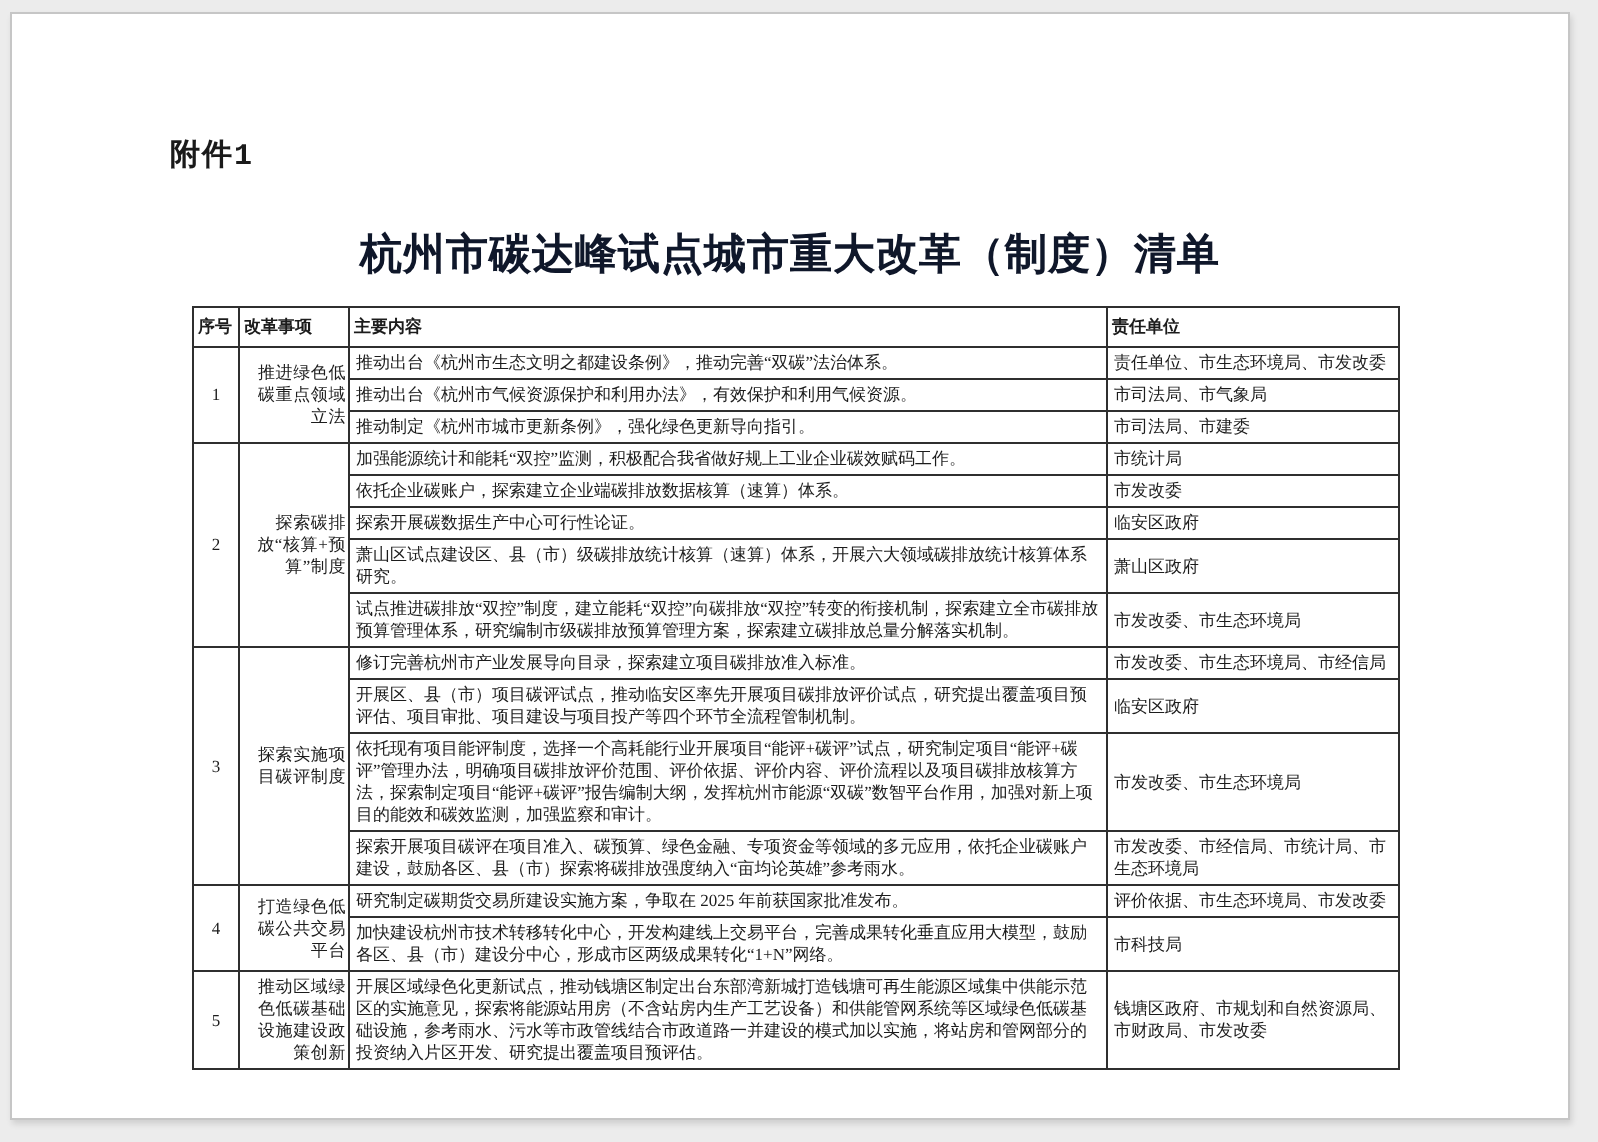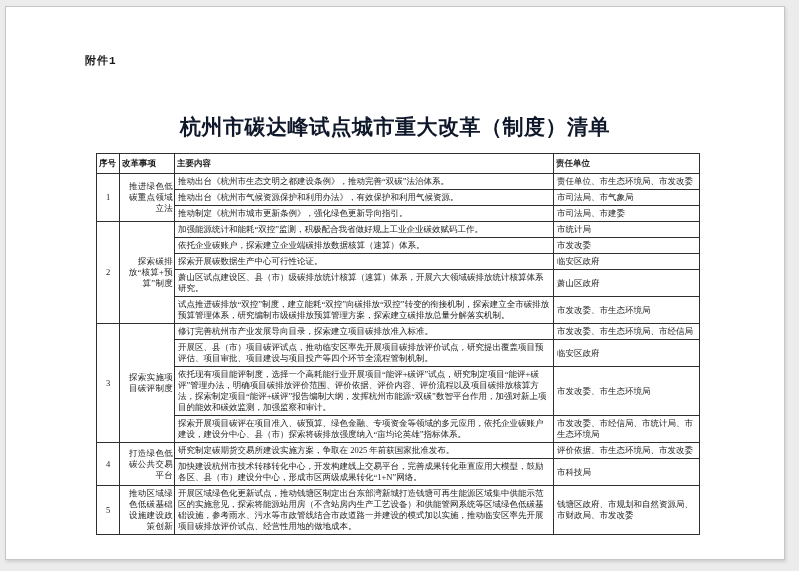--- a/index.html
+++ b/index.html
@@ -24,24 +24,24 @@
     width: 780px;
     height: 554px;
     background: #ffffff;
     border: 1px solid #c6c6c6;
     box-shadow: 1px 2px 3px rgba(0,0,0,0.12);
     box-sizing: border-box;
   }
   .attachment-label {
     position: absolute;
     left: 79px;
-    top: 46px;
+    top: 61px;
     font-family: Liberation Mono, monospace;
     font-weight: bold;
-    font-size: 11px;
+    font-size: 15px;
     color: #1a1a1a;
     letter-spacing: 1px;
   }
   .doc-title {
     position: absolute;
     left: 0;
     top: 106px;
     width: 100%;
     text-align: center;
     font-weight: bold;
@@ -160,35 +160,35 @@
           </tr>
           <tr>
             <td class="col-content">开展区、县（市）项目碳评试点，推动临安区率先开展项目碳排放评价试点，研究提出覆盖项目预评估、项目审批、项目建设与项目投产等四个环节全流程管制机制。</td>
             <td class="col-unit">临安区政府</td>
           </tr>
           <tr>
             <td class="col-content">依托现有项目能评制度，选择一个高耗能行业开展项目“能评+碳评”试点，研究制定项目“能评+碳评”管理办法，明确项目碳排放评价范围、评价依据、评价内容、评价流程以及项目碳排放核算方法，探索制定项目“能评+碳评”报告编制大纲，发挥杭州市能源“双碳”数智平台作用，加强对新上项目的能效和碳效监测，加强监察和审计。</td>
             <td class="col-unit">市发改委、市生态环境局</td>
           </tr>
           <tr>
-            <td class="col-content">探索开展项目碳评在项目准入、碳预算、绿色金融、专项资金等领域的多元应用，依托企业碳账户建设，建设分中心、县（市）探索将碳排放强度纳入“亩均论英雄”指标体系。</td>
+            <td class="col-content">探索开展项目碳评在项目准入、碳预算、绿色金融、专项资金等领域的多元应用，依托企业碳账户建设，鼓励各区、县（市）探索将碳排放强度纳入“亩均论英雄”参考雨水。</td>
             <td class="col-unit">市发改委、市经信局、市统计局、市生态环境局</td>
           </tr>
           <tr>
             <td class="col-no" rowspan="2">4</td>
             <td class="col-item" rowspan="2">打造绿色低碳公共交易平台</td>
             <td class="col-content">研究制定碳期货交易所建设实施方案，争取在 2025 年前获国家批准发布。</td>
             <td class="col-unit">评价依据、市生态环境局、市发改委</td>
           </tr>
           <tr>
             <td class="col-content">加快建设杭州市技术转移转化中心，开发构建线上交易平台，完善成果转化垂直应用大模型，鼓励各区、县（市）建设分中心，形成市区两级成果转化“1+N”网络。</td>
             <td class="col-unit">市科技局</td>
           </tr>
           <tr>
             <td class="col-no" rowspan="1">5</td>
             <td class="col-item" rowspan="1">推动区域绿色低碳基础设施建设政策创新</td>
-            <td class="col-content">开展区域绿色化更新试点，推动钱塘区制定出台东部湾新城打造钱塘可再生能源区域集中供能示范区的实施意见，探索将能源站用房（不含站房内生产工艺设备）和供能管网系统等区域绿色低碳基础设施，参考雨水、污水等市政管线结合市政道路一并建设的模式加以实施，推动临安区率先开展项目碳排放评价试点、经营性用地的做地成本。</td>
+            <td class="col-content">开展区域绿色化更新试点，推动钱塘区制定出台东部湾新城打造钱塘可再生能源区域集中供能示范区的实施意见，探索将能源站用房（不含站房内生产工艺设备）和供能管网系统等区域绿色低碳基础设施，参考雨水、污水等市政管线结合市政道路一并建设的模式加以实施，将站房和管网部分的投资纳入片区开发、研究提出覆盖项目预评估。</td>
             <td class="col-unit">钱塘区政府、市规划和自然资源局、市财政局、市发改委</td>
           </tr>
         </tbody>
     </table>
   </div>
 </div>
 
 </body></html>

